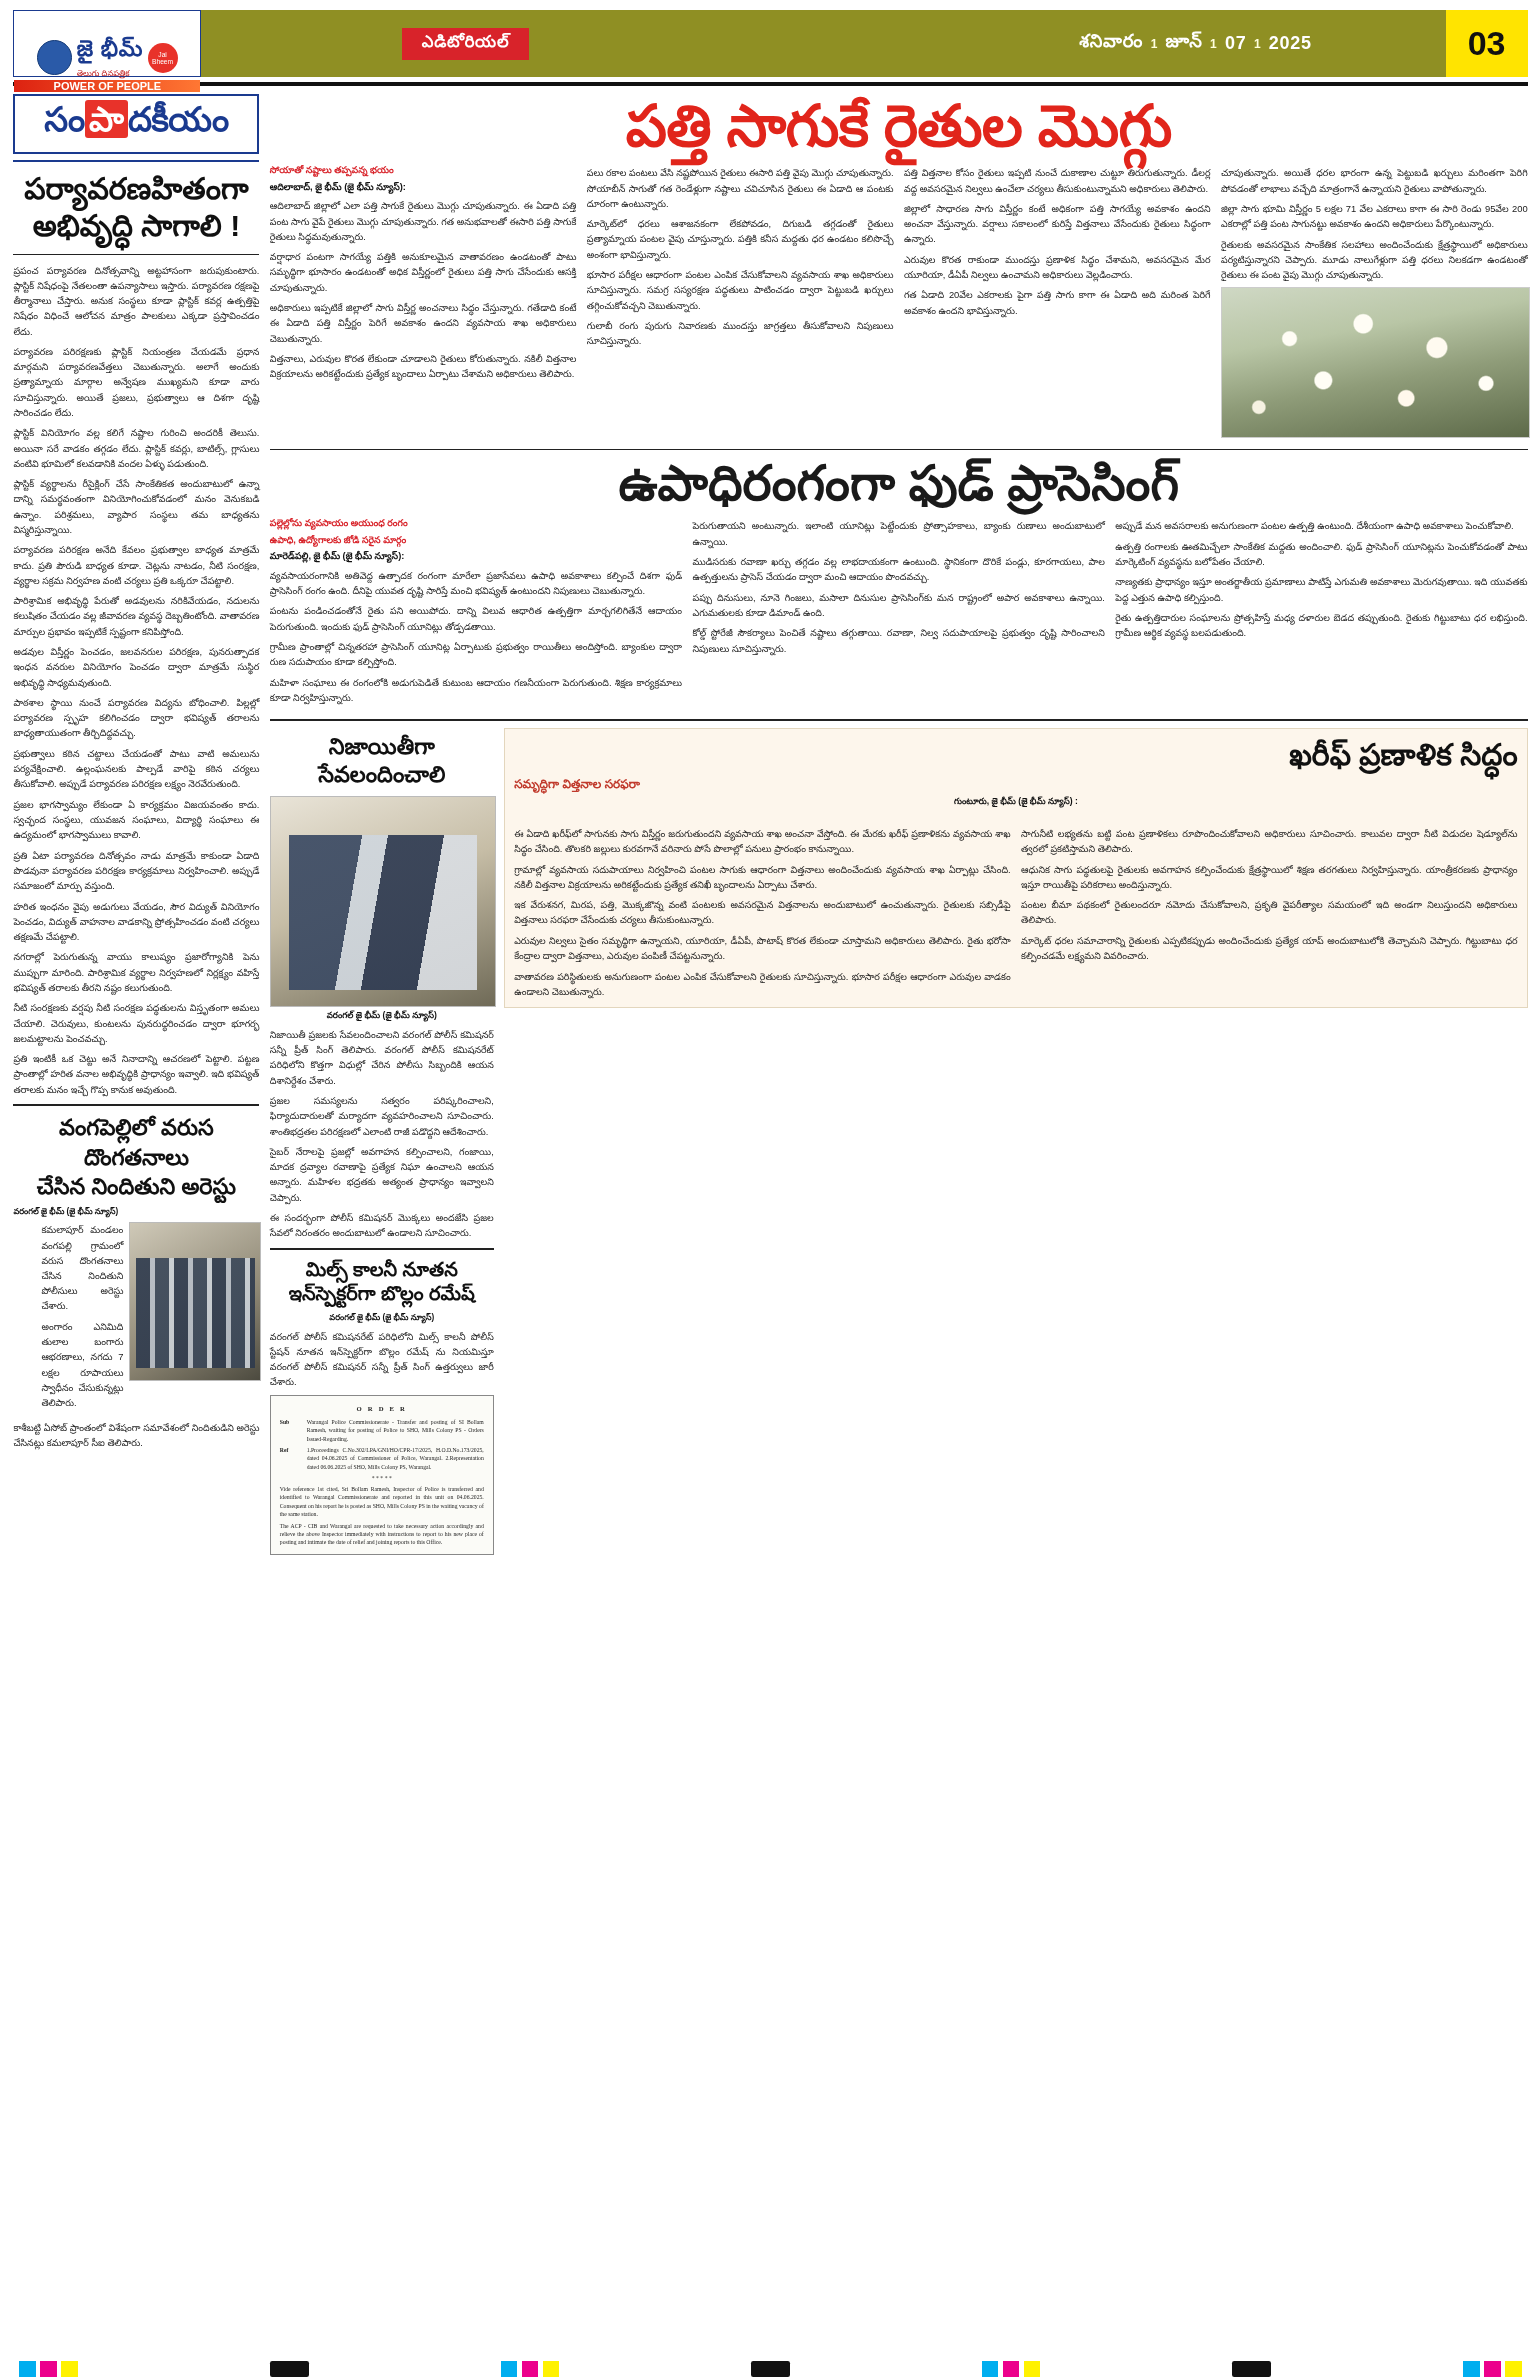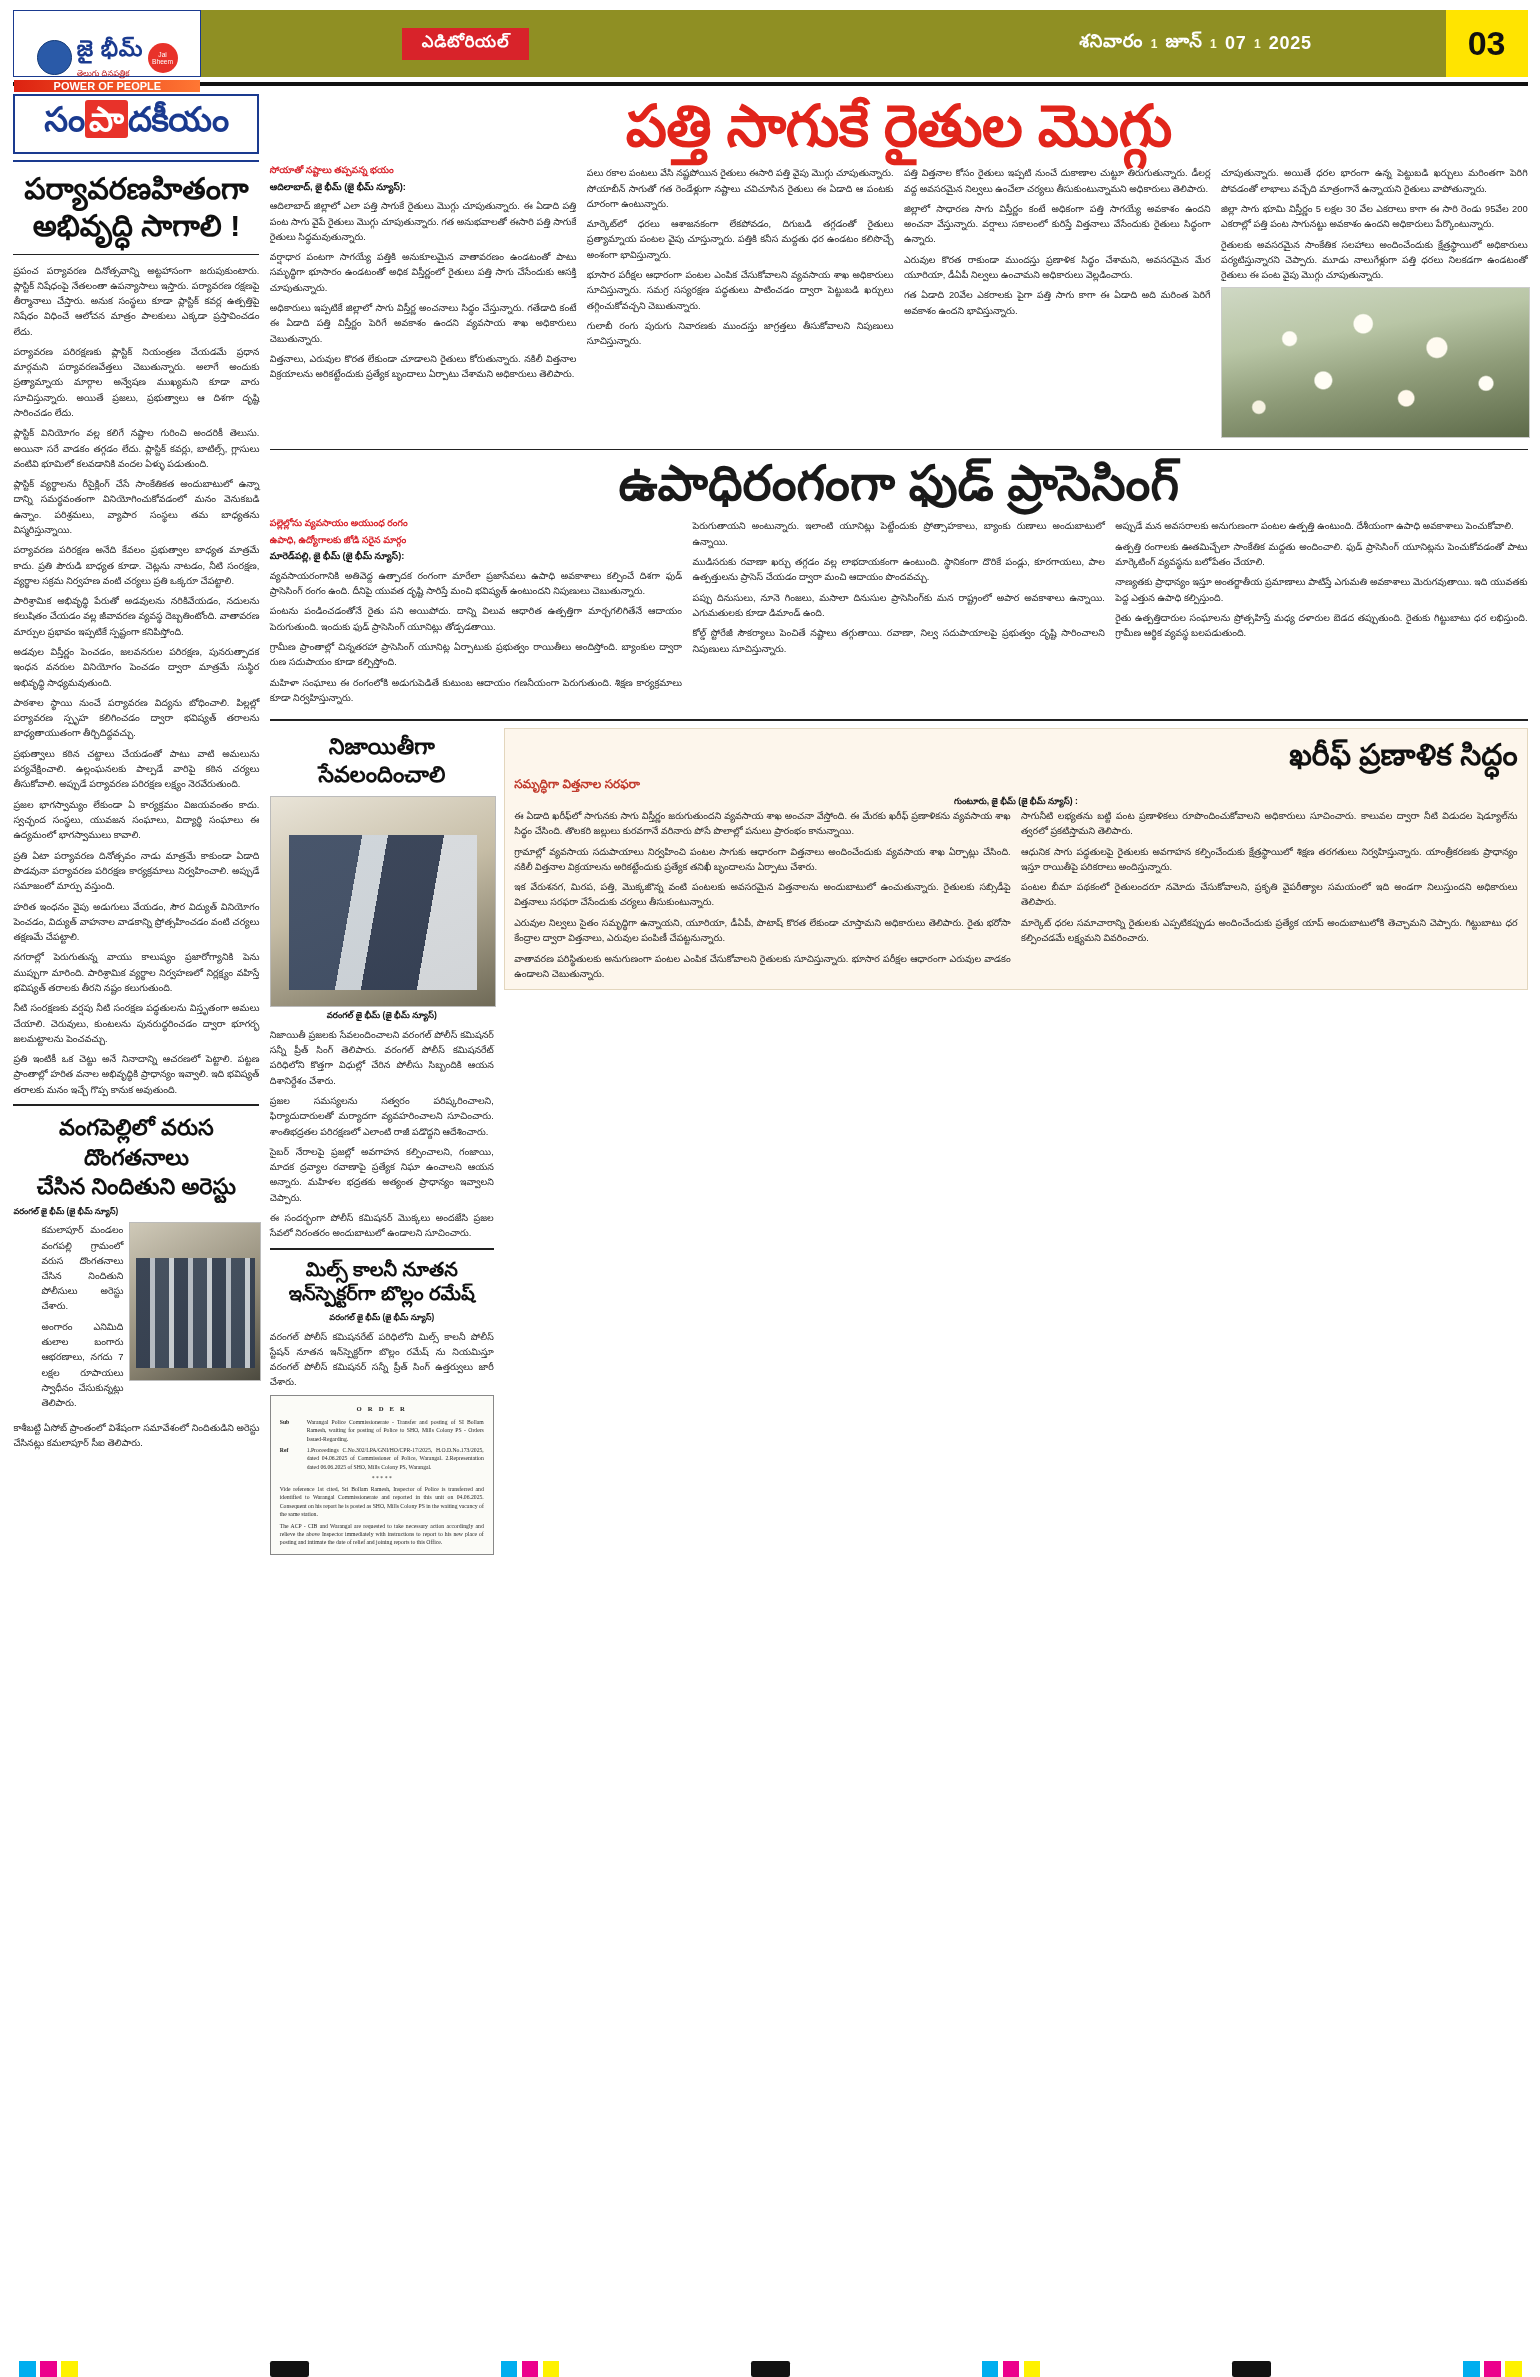--- a/index.html
+++ b/index.html
@@ -74,21 +74,21 @@
   .caption{font-size:8.6px;font-weight:bold;text-align:center;margin-top:3px;}
 
   .order-doc{border:0.7px solid #888;background:#fbfbf7;padding:7.5px 9px;font-size:5.7px;line-height:1.45;color:#222;font-family:"Liberation Serif",serif;text-align:justify;}
   .order-doc .oh{text-align:center;font-weight:bold;letter-spacing:2.2px;font-size:6.7px;margin-bottom:4.5px;}
   .order-doc .row{display:flex;gap:4.5px;margin-bottom:3px;}
   .order-doc .row .k{width:22.4px;flex:none;font-weight:bold;}
 
   .khar-box{background:#fdf6ec;border:0.7px solid #e3d6bd;padding:7.5px 9px;}
   .khar-title{font-size:30px;font-weight:bold;text-align:right;color:#111;line-height:1.2;}
   .khar-sub{font-size:12px;font-weight:bold;color:#c0392b;text-align:left;margin:4.5px 0 1.5px;}
-  .khar-by{font-size:8.6px;font-weight:bold;text-align:center;margin-bottom:0;}
+  .khar-by{font-size:8.6px;font-weight:bold;text-align:center;margin-bottom:18px;}
 
   .arrest-head{font-size:22.4px;line-height:1.3;font-weight:bold;text-align:center;margin:6px 0;}
   .small-by{font-size:8.2px;font-weight:bold;margin:3px 0 4.5px;}
 
   
   .footer{position:absolute;left:0;right:0;bottom:6px;height:25px;display:flex;align-items:center;justify-content:space-between;padding:0 19.4px;box-sizing:border-box;}
   .cmyk{display:flex;gap:4.5px;align-items:center;}
   .sw{width:16.4px;height:16.4px;}
   .blk{width:39px;height:16.4px;background:#111;border-radius:2.2px;}
   .two-col{column-count:2;column-gap:10.4px;}
@@ -202,21 +202,21 @@
           <div class="tx">
             <p>పత్తి విత్తనాల కోసం రైతులు ఇప్పటి నుంచే దుకాణాల చుట్టూ తిరుగుతున్నారు. డీలర్ల వద్ద అవసరమైన నిల్వలు ఉంచేలా చర్యలు తీసుకుంటున్నామని అధికారులు తెలిపారు.</p>
             <p>జిల్లాలో సాధారణ సాగు విస్తీర్ణం కంటే అధికంగా పత్తి సాగయ్యే అవకాశం ఉందని అంచనా వేస్తున్నారు. వర్షాలు సకాలంలో కురిస్తే విత్తనాలు వేసేందుకు రైతులు సిద్ధంగా ఉన్నారు.</p>
             <p>ఎరువుల కొరత రాకుండా ముందస్తు ప్రణాళిక సిద్ధం చేశామని, అవసరమైన మేర యూరియా, డీఏపీ నిల్వలు ఉంచామని అధికారులు వెల్లడించారు.</p>
             <p>గత ఏడాది 20వేల ఎకరాలకు పైగా పత్తి సాగు కాగా ఈ ఏడాది అది మరింత పెరిగే అవకాశం ఉందని భావిస్తున్నారు.</p>
           </div>
         </div>
         <div>
           <div class="tx">
             <p>చూపుతున్నారు. అయితే ధరల భారంగా ఉన్న పెట్టుబడి ఖర్చులు మరింతగా పెరిగి పోవడంతో లాభాలు వచ్చేది మాత్రంగానే ఉన్నాయని రైతులు వాపోతున్నారు.</p>
-            <p>జిల్లా సాగు భూమి విస్తీర్ణం 5 లక్షల 30 వేల ఎకరాలు కాగా ఈ సారి రెండు 95వేల 200 ఎకరాల్లో పత్తి పంట సాగునట్టు అవకాశం ఉందని అధికారులు పేర్కొంటున్నారు.</p>
+            <p>జిల్లా సాగు భూమి విస్తీర్ణం 5 లక్షల 71 వేల ఎకరాలు కాగా ఈ సారి రెండు 95వేల 200 ఎకరాల్లో పత్తి పంట సాగునట్టు అవకాశం ఉందని అధికారులు పేర్కొంటున్నారు.</p>
             <p>రైతులకు అవసరమైన సాంకేతిక సలహాలు అందించేందుకు క్షేత్రస్థాయిలో అధికారులు పర్యటిస్తున్నారని చెప్పారు. మూడు నాలుగేళ్లుగా పత్తి ధరలు నిలకడగా ఉండటంతో రైతులు ఈ పంట వైపు మొగ్గు చూపుతున్నారు.</p>
           </div>
           <div class="photo"></div>
         </div>
       </div>
 
       <div class="thin-rule" style="margin-top:10.4px;"></div>
 
       <div class="sec-title">ఉపాధిరంగంగా ఫుడ్ ప్రాసెసింగ్</div>
       <div class="cols4">

